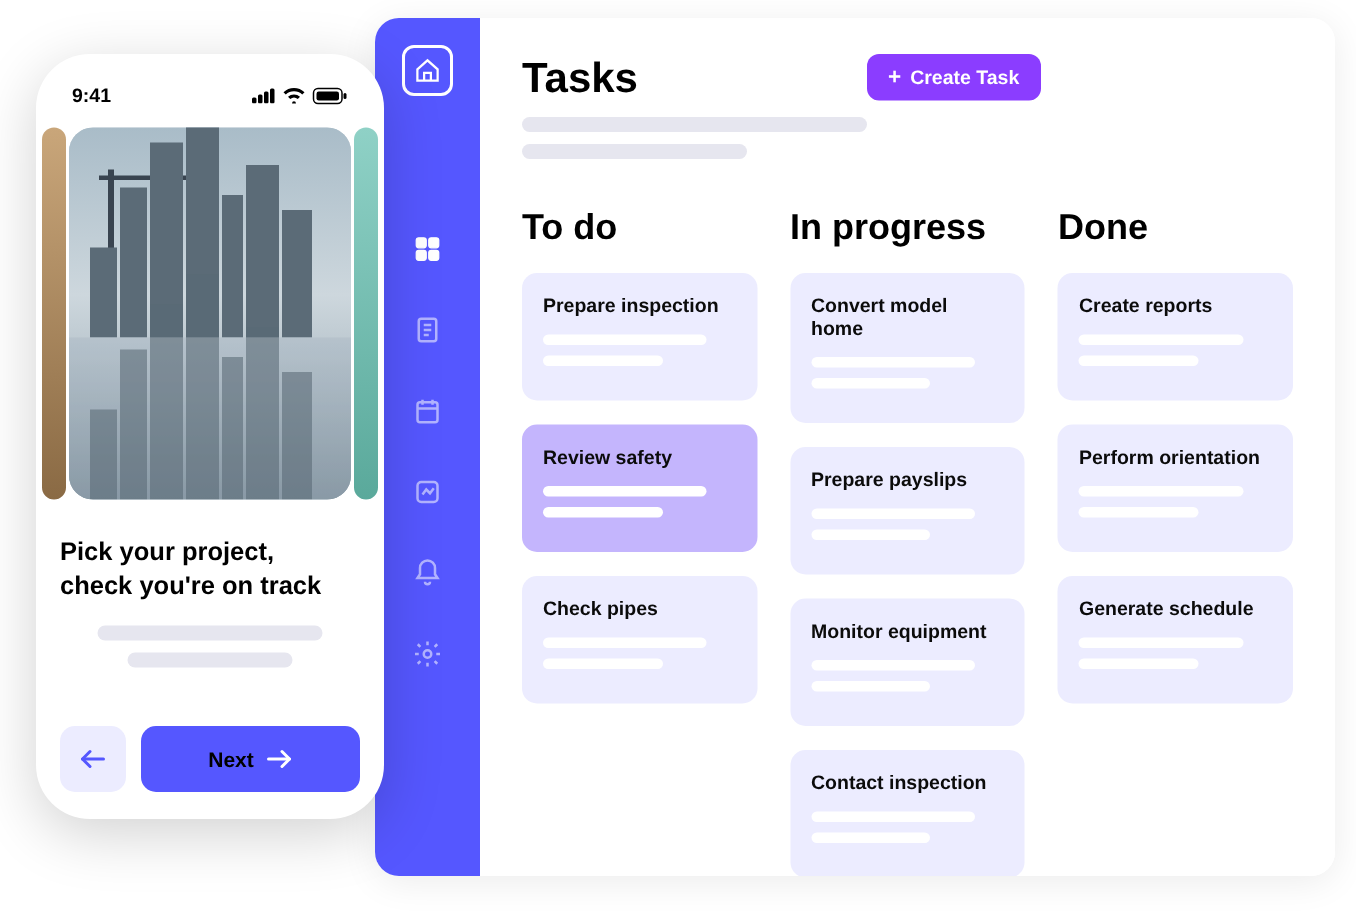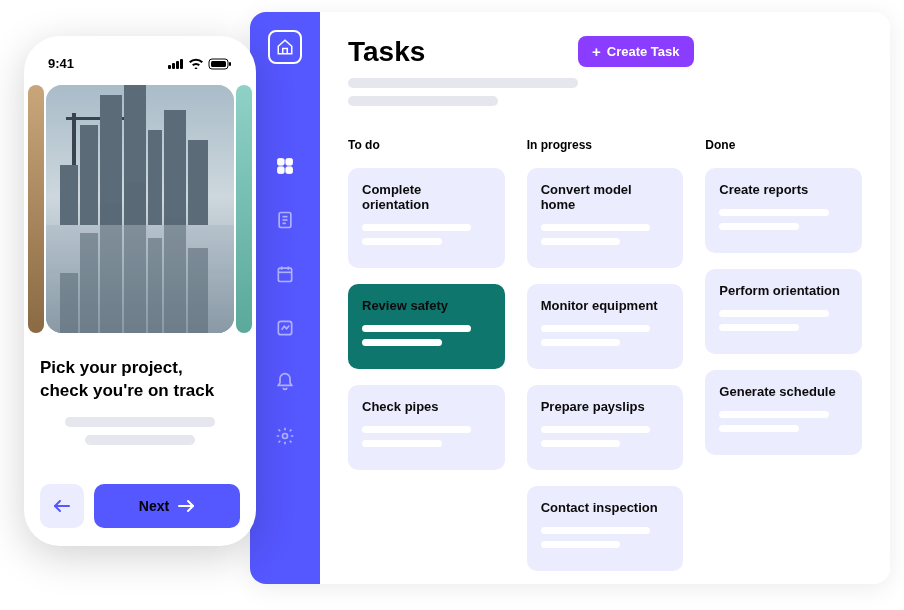--- a/index.html
+++ b/index.html
@@ -14,23 +14,23 @@
 .nav-item.active svg{opacity:1;}
 .main{flex:1;background:#fff;padding:24px 28px;}
 .main-header{display:flex;align-items:flex-start;justify-content:flex-start;}
 .main-title{font-size:28px;font-weight:700;}
 .create-btn{background:#8b3dff;color:#fff;border:none;border-radius:8px;padding:8px 14px;font-size:13px;font-weight:600;cursor:pointer;display:flex;align-items:center;gap:6px;}
 .create-btn span.plus{font-size:15px;line-height:1;}
 .placeholder-lines{display:flex;flex-direction:column;gap:8px;margin-top:10px;}
 .ph{height:10px;background:#e6e6ef;border-radius:5px;}
 .board{display:flex;gap:22px;margin-top:32px;}
 .col{flex:1;}
-.col-title{font-size:12px;font-weight:700;margin-bottom:16px;}
+.col-title{font-size:24px;font-weight:700;margin-bottom:16px;}
 .card{background:#ececff;border-radius:10px;padding:14px 14px 16px;margin-bottom:16px;}
-.card.highlight{background:#0f766e;}
+.card.highlight{background:#c4b5fd;}
 .card-title{font-size:13px;font-weight:700;margin-bottom:12px;color:#0b0b0b;}
 .card .line{height:7px;background:#fff;border-radius:4px;margin-bottom:7px;}
 .card .line.short{width:62%;}
 .card .line.med{width:85%;}
 .phone{position:absolute;left:24px;top:36px;width:232px;height:510px;background:#fff;border-radius:36px;box-shadow:0 10px 40px rgba(0,0,0,.18);padding:16px 16px 18px;display:flex;flex-direction:column;}
 .status-bar{display:flex;justify-content:space-between;align-items:center;font-size:13px;font-weight:600;padding:4px 8px 0;}
 .status-icons{display:flex;gap:4px;align-items:center;}
 .carousel{margin-top:14px;position:relative;height:248px;}
 .carousel-img{position:absolute;left:6px;top:0;width:188px;height:248px;border-radius:16px;overflow:hidden;background:#b9c7d1;}
 .sky{position:absolute;inset:0;background:linear-gradient(180deg,#a9bcc8,#cdd7dd 45%,#b0bdc6 70%,#8598a4);}
@@ -126,21 +126,21 @@
       <button class="create-btn">
         <span class="plus">+</span>
         <span>Create Task</span>
       </button>
     </div>
 
     <div class="board" id="board">
         <div class="col">
           <div class="col-title">To do</div>
           <div class="card">
-            <div class="card-title">Complete orientation</div>
+            <div class="card-title">Prepare inspection</div>
             <div class="line med"></div>
             <div class="line short"></div>
           </div>
           <div class="card highlight">
             <div class="card-title">Review safety</div>
             <div class="line med"></div>
             <div class="line short"></div>
           </div>
           <div class="card">
             <div class="card-title">Check pipes</div>
@@ -149,26 +149,26 @@
           </div>
         </div>
         <div class="col">
           <div class="col-title">In progress</div>
           <div class="card">
             <div class="card-title">Convert model home</div>
             <div class="line med"></div>
             <div class="line short"></div>
           </div>
           <div class="card">
+            <div class="card-title">Prepare payslips</div>
+            <div class="line med"></div>
+            <div class="line short"></div>
+          </div>
+          <div class="card">
             <div class="card-title">Monitor equipment</div>
-            <div class="line med"></div>
-            <div class="line short"></div>
-          </div>
-          <div class="card">
-            <div class="card-title">Prepare payslips</div>
             <div class="line med"></div>
             <div class="line short"></div>
           </div>
           <div class="card">
             <div class="card-title">Contact inspection</div>
             <div class="line med"></div>
             <div class="line short"></div>
           </div>
         </div>
         <div class="col">

